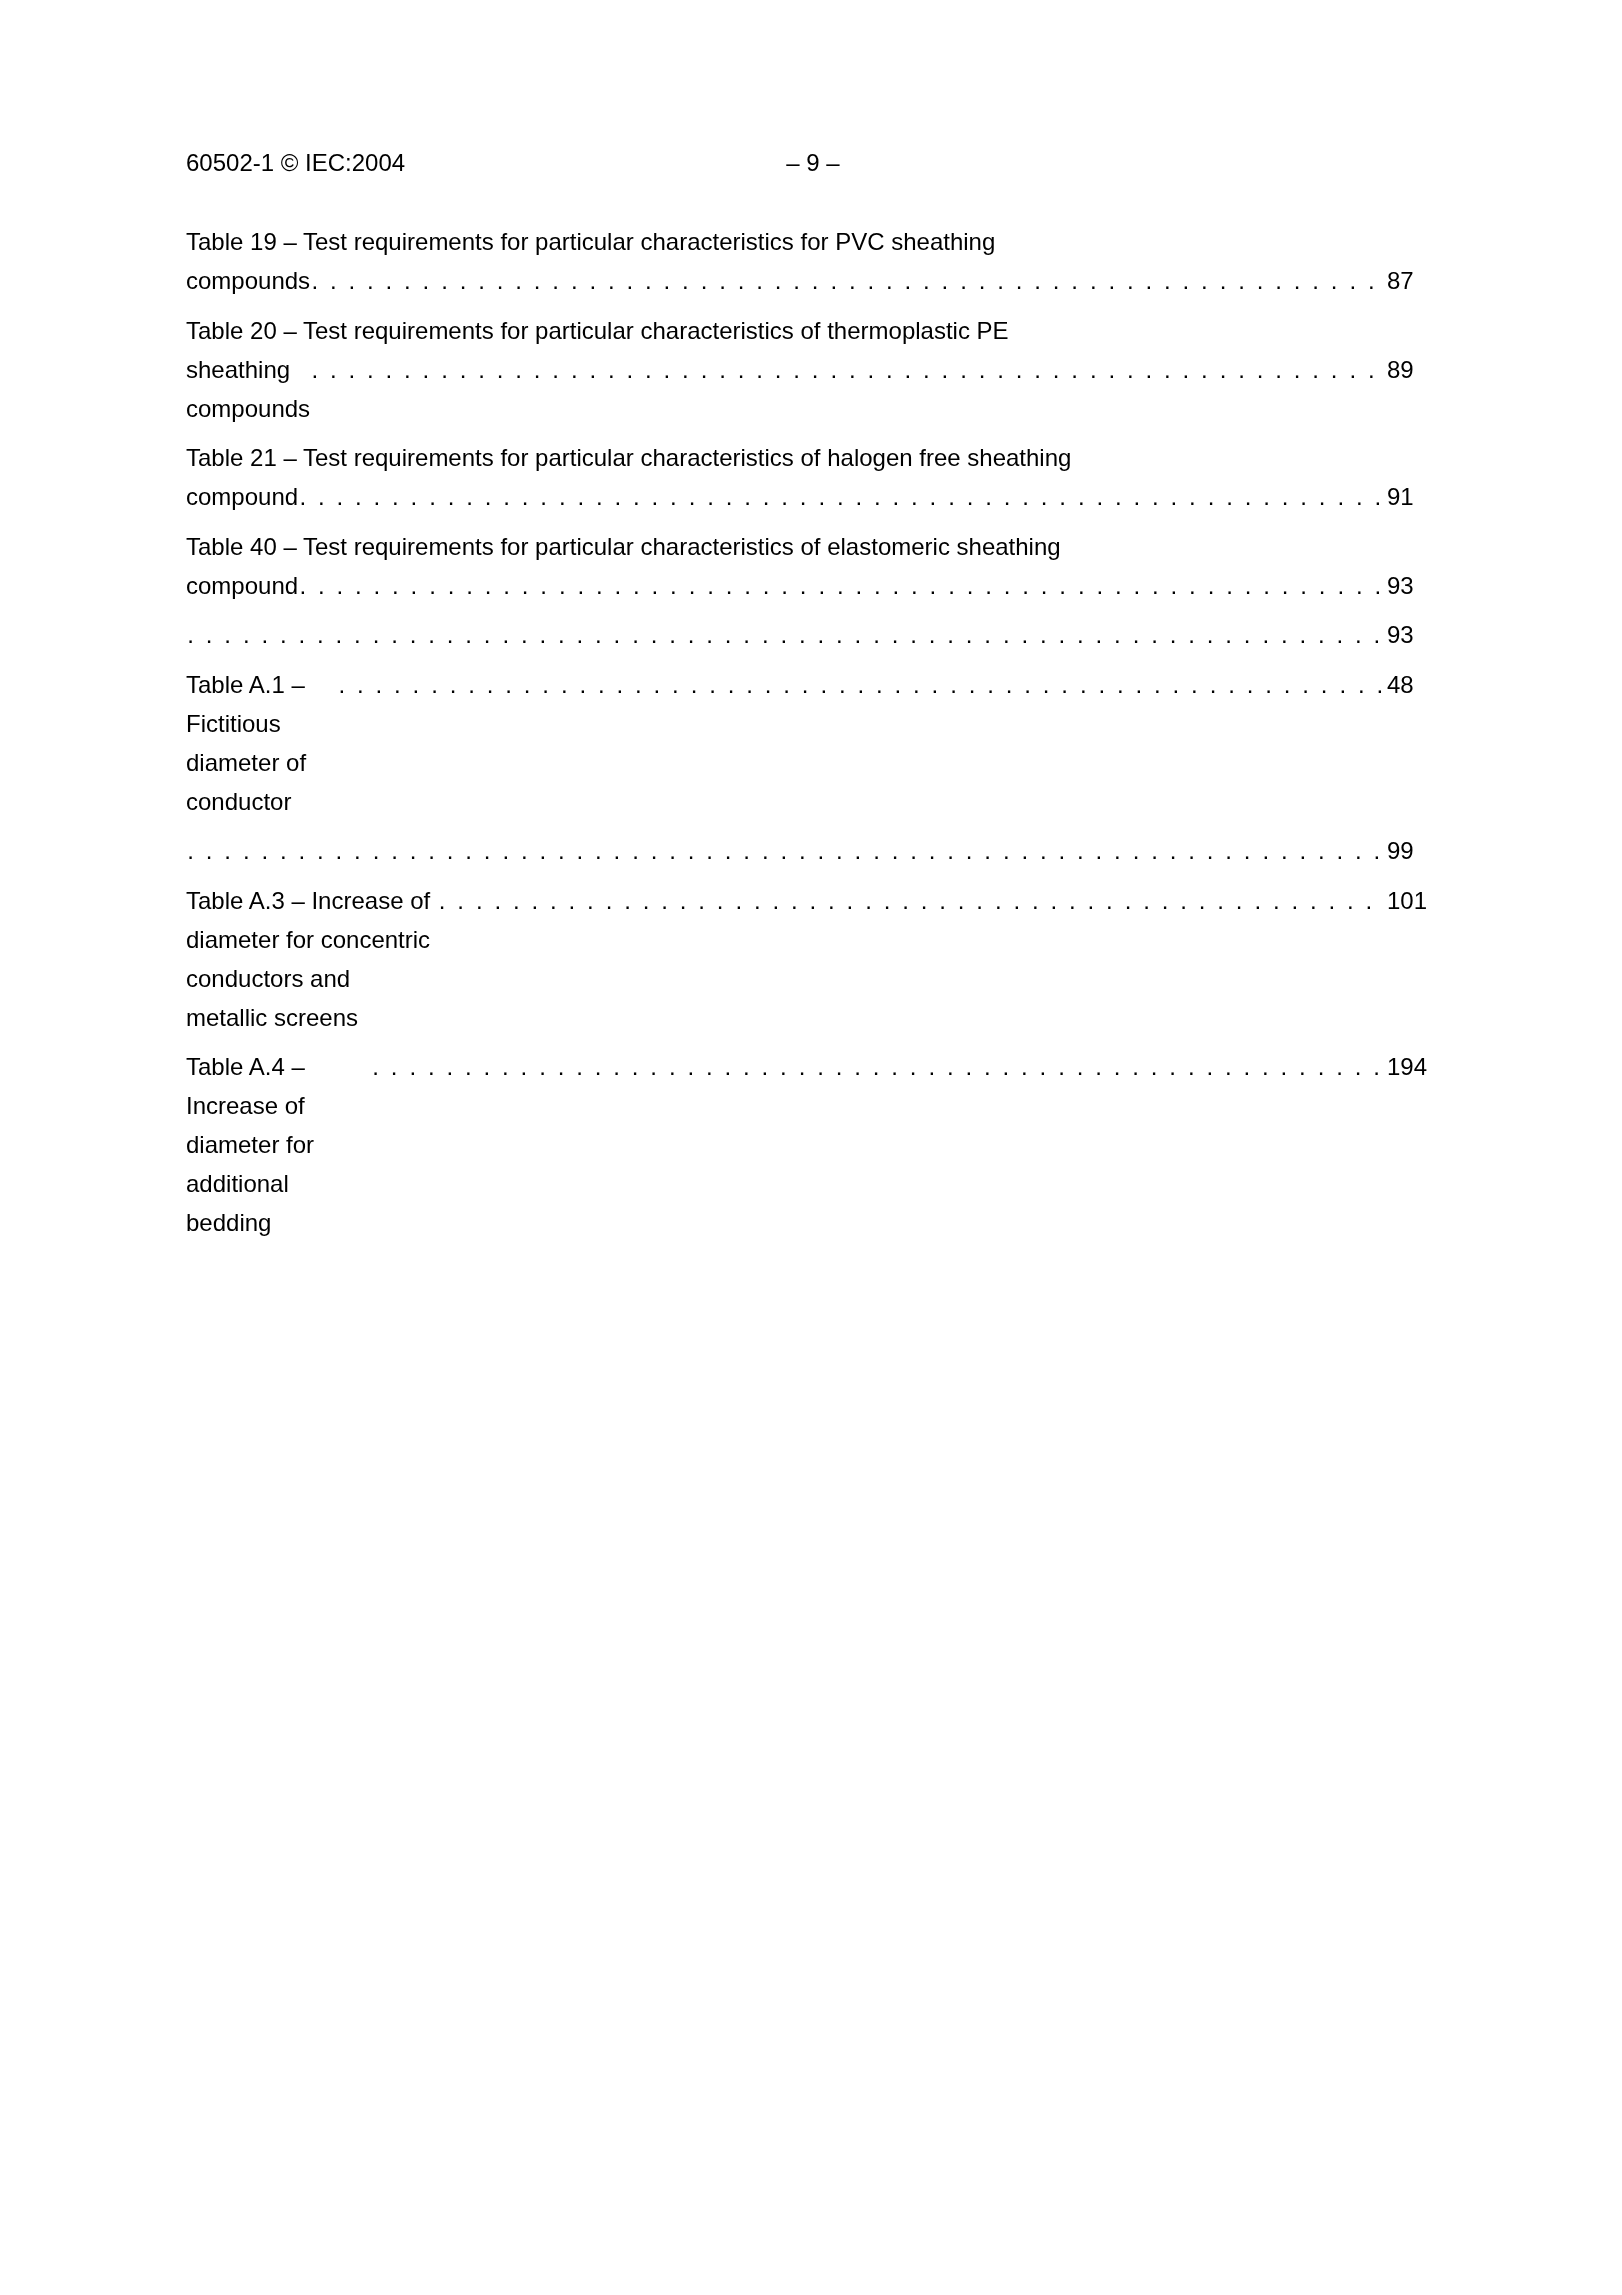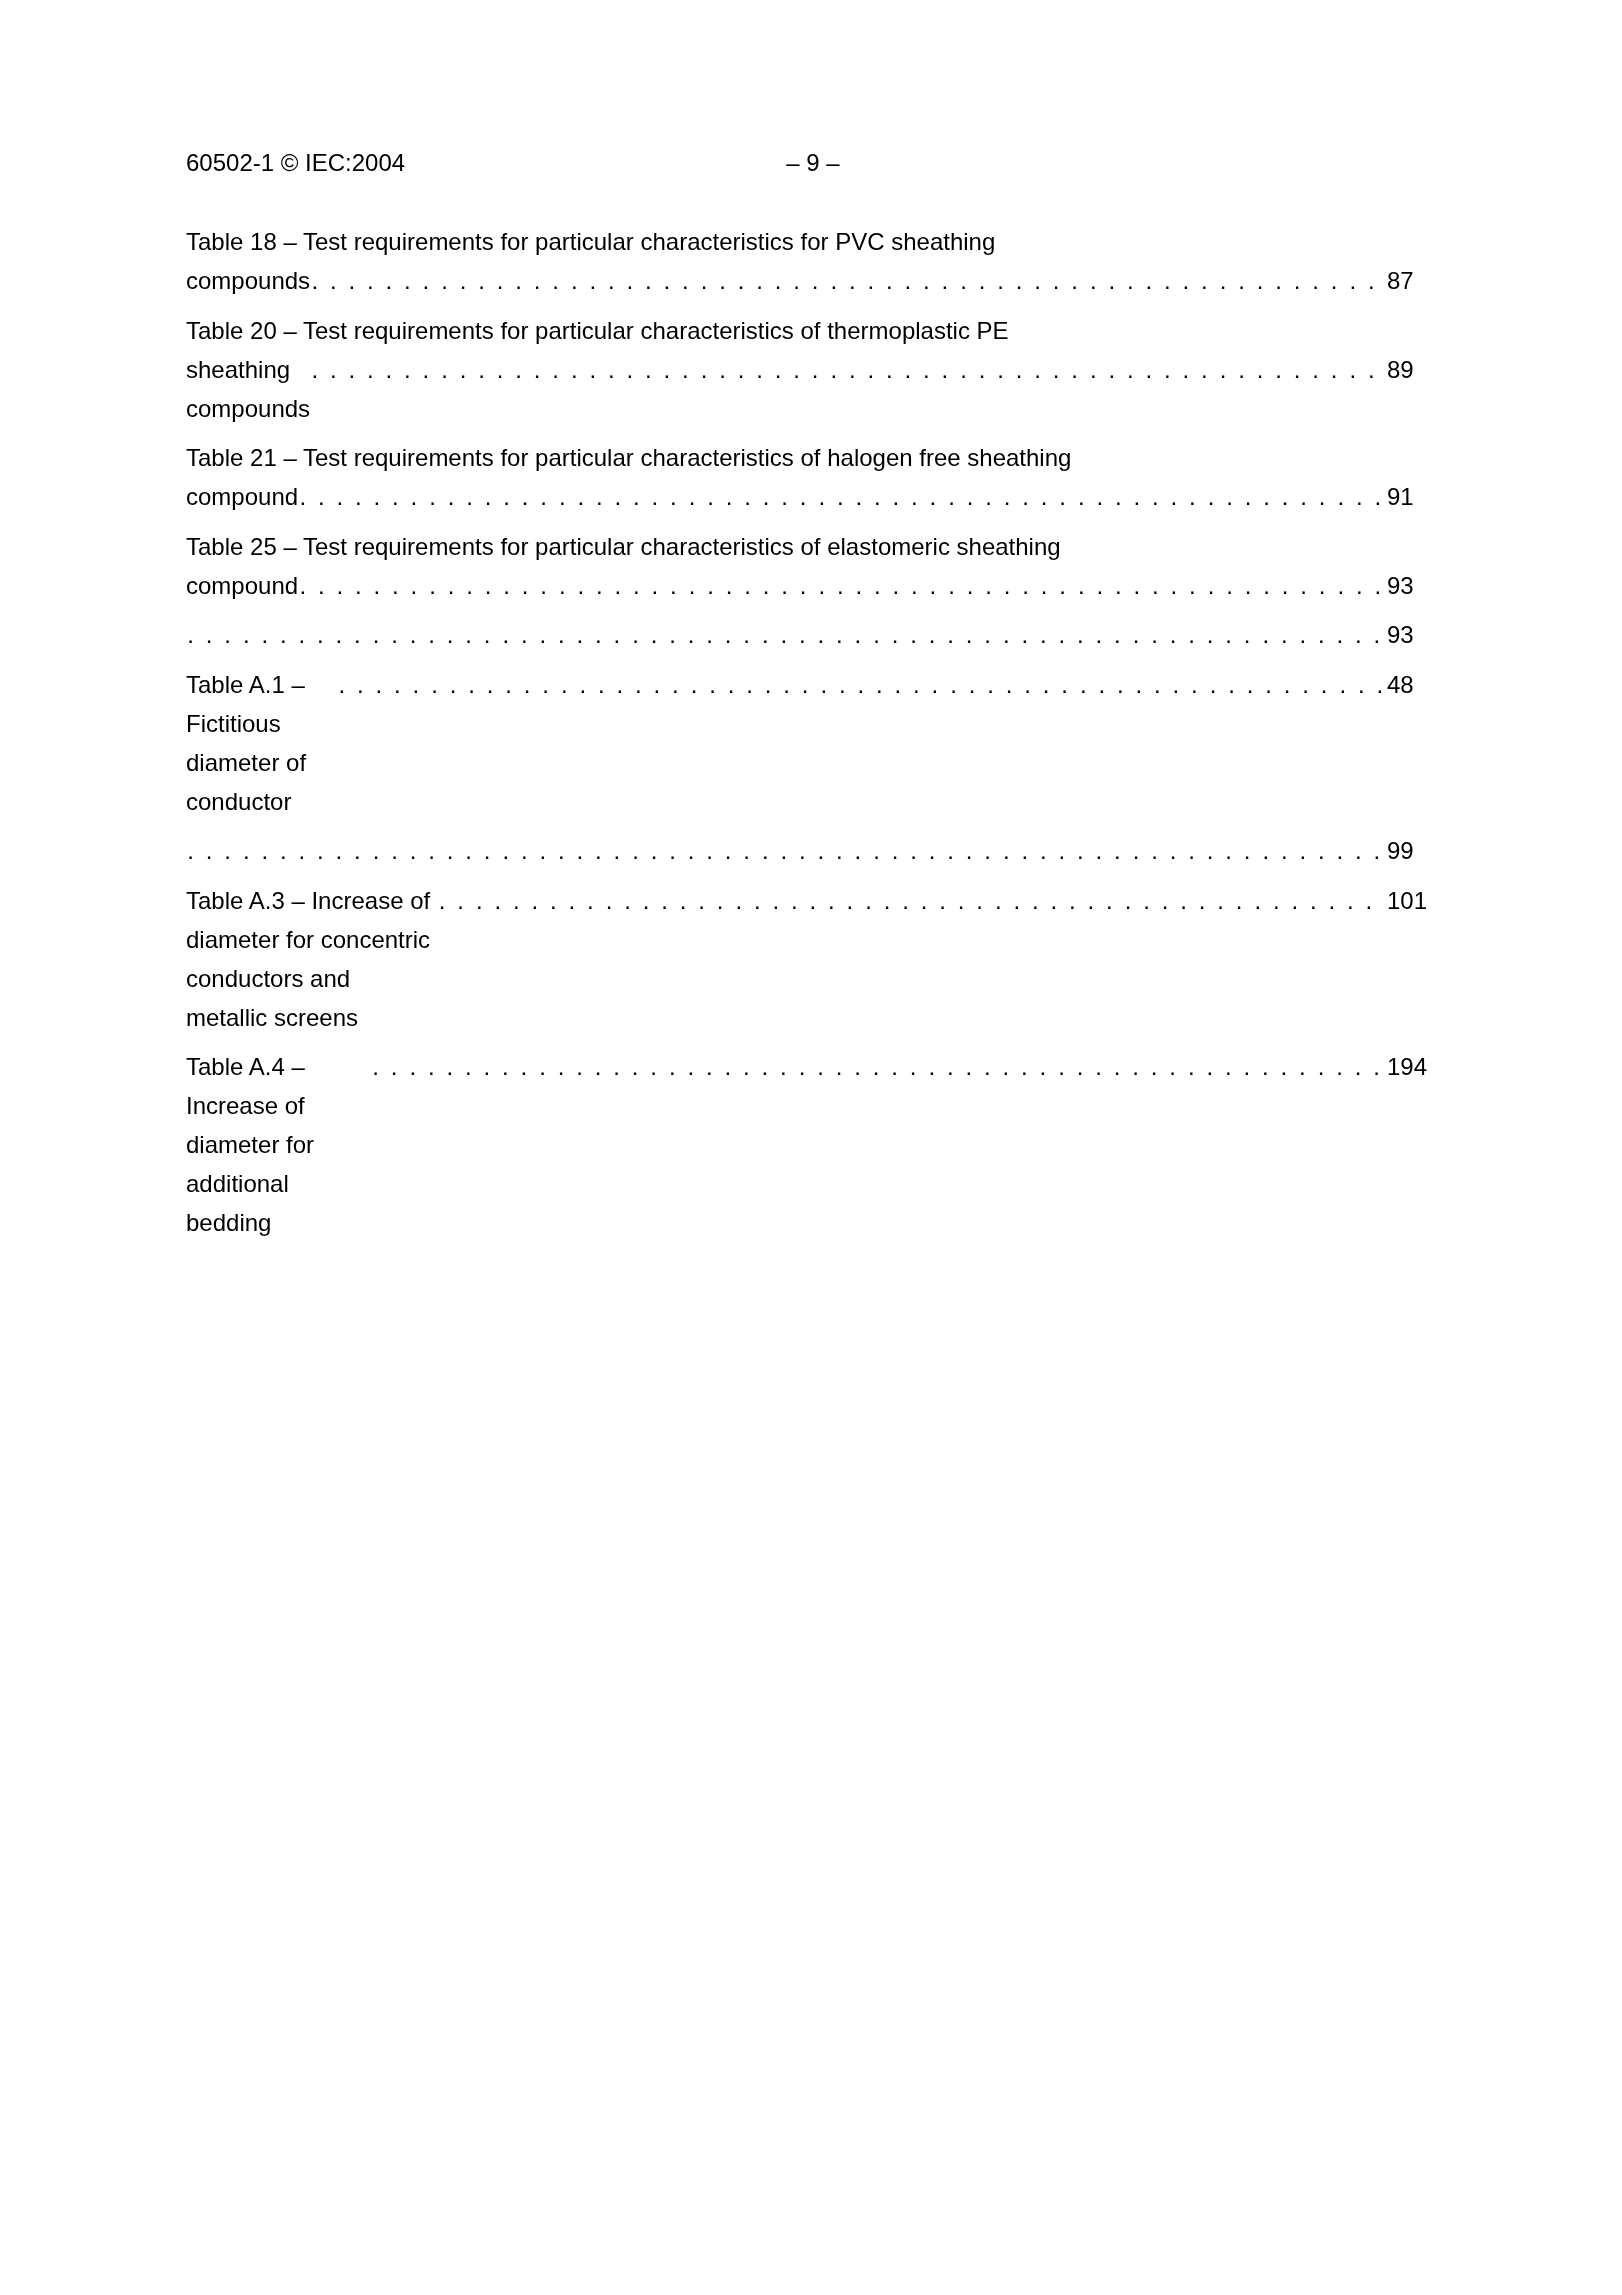--- a/index.html
+++ b/index.html
@@ -94,21 +94,21 @@
 <div class="page">
 
   <div class="header">
     <span class="doc-id">60502-1 © IEC:2004</span>
     <span class="page-num">– 9 –</span>
   </div>
 
   <div class="toc">
 
     <div class="toc-entry">
-      <span class="line1">Table 18 – Test requirements for particular characteristics  for PVC  sheathing</span>
+      <span class="line1">Table 19 – Test requirements for particular characteristics  for PVC  sheathing</span>
       <span class="line2">
         <span class="title-text">compounds</span>
         <span class="leader"></span>
         <span class="pageno">87</span>
       </span>
     </div>
 
     <div class="toc-entry">
       <span class="line1">Table 20 – Test requirements for particular characteristics of  thermoplastic PE</span>
       <span class="line2">
@@ -121,21 +121,21 @@
     <div class="toc-entry">
       <span class="line1">Table 21 – Test requirements for particular characteristics of halogen free sheathing</span>
       <span class="line2">
         <span class="title-text">compound</span>
         <span class="leader"></span>
         <span class="pageno">91</span>
       </span>
     </div>
 
     <div class="toc-entry">
-      <span class="line1">Table 25 – Test requirements for particular characteristics of elastomeric sheathing</span>
+      <span class="line1">Table 40 – Test requirements for particular characteristics of elastomeric sheathing</span>
       <span class="line2">
         <span class="title-text">compound</span>
         <span class="leader"></span>
         <span class="pageno">93</span>
       </span>
     </div>
 
     <div class="toc-entry">
       <span class="line2">
         <span class="leader"></span>

